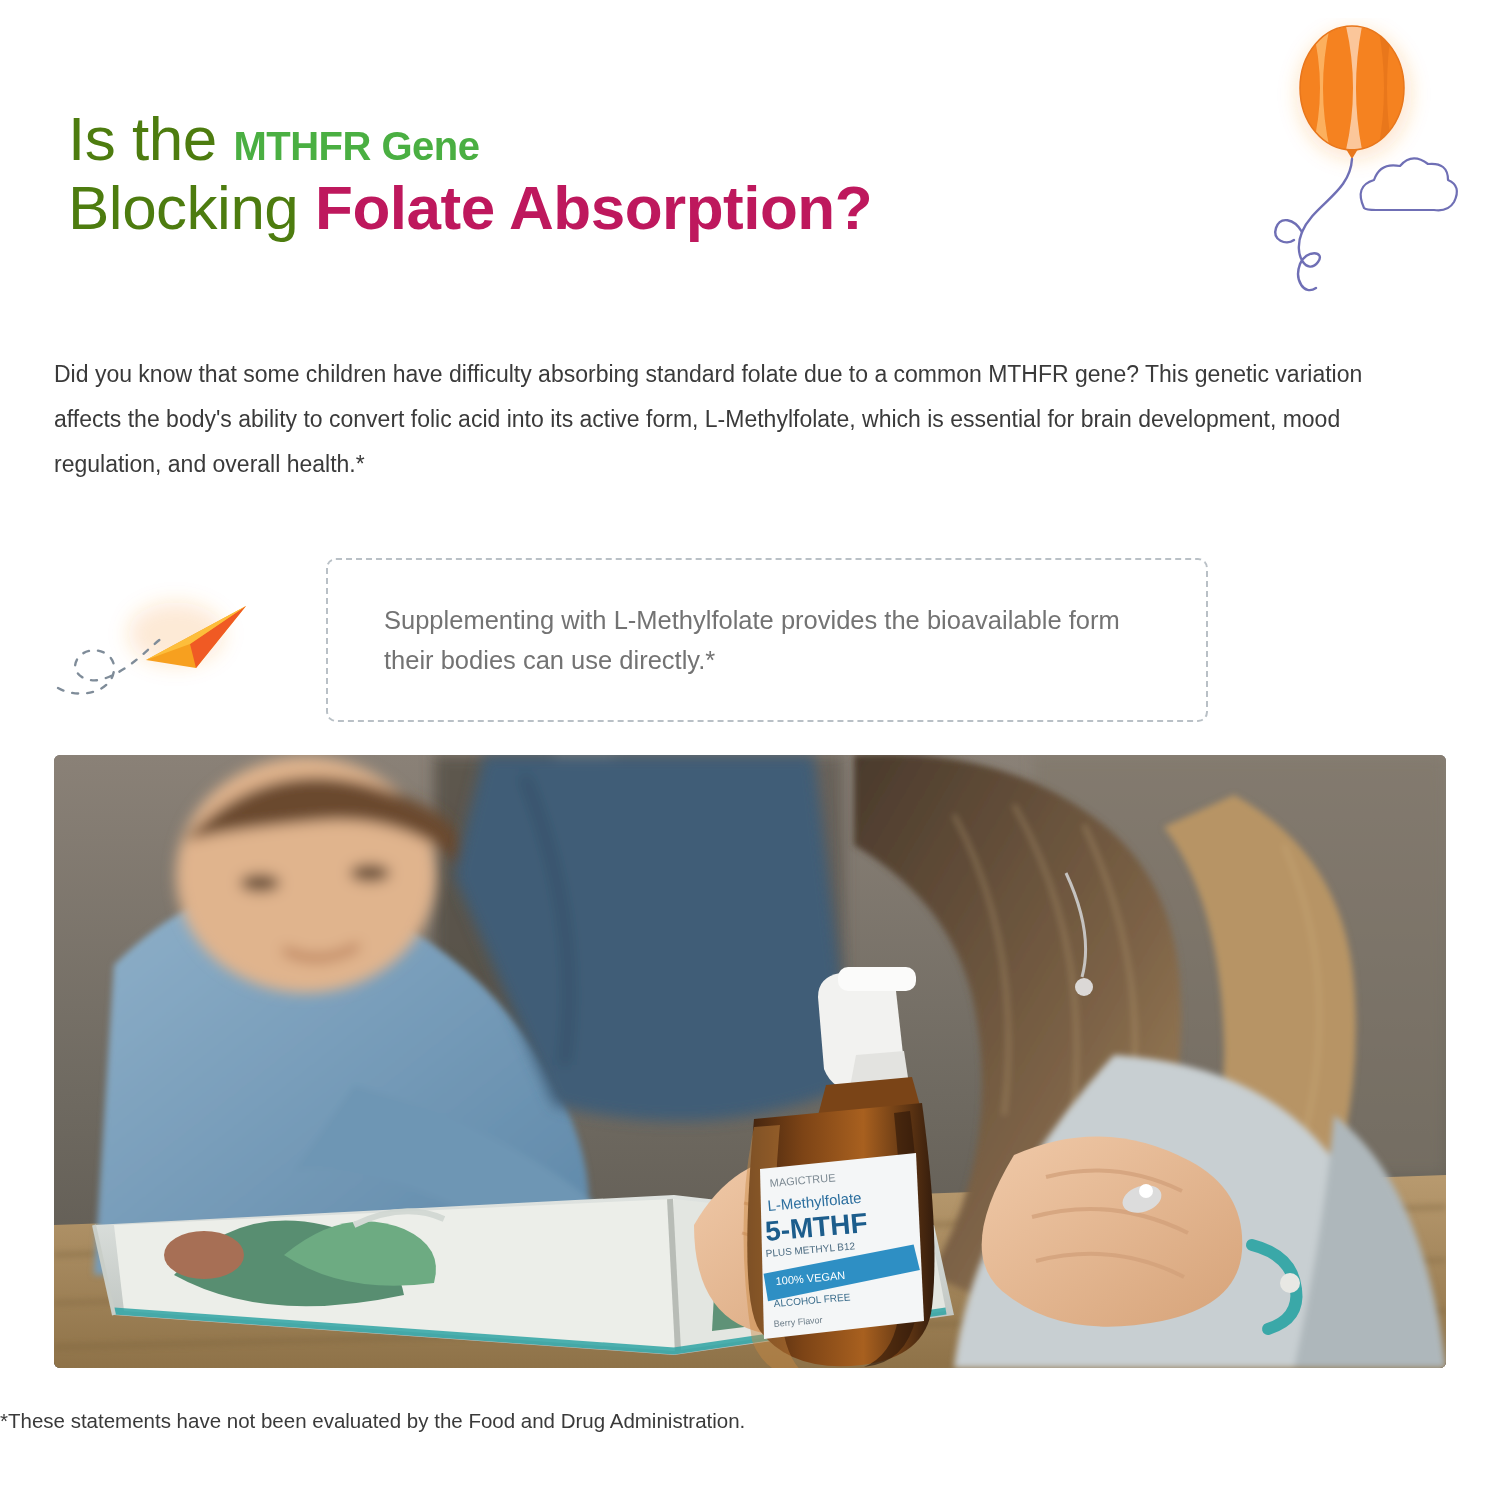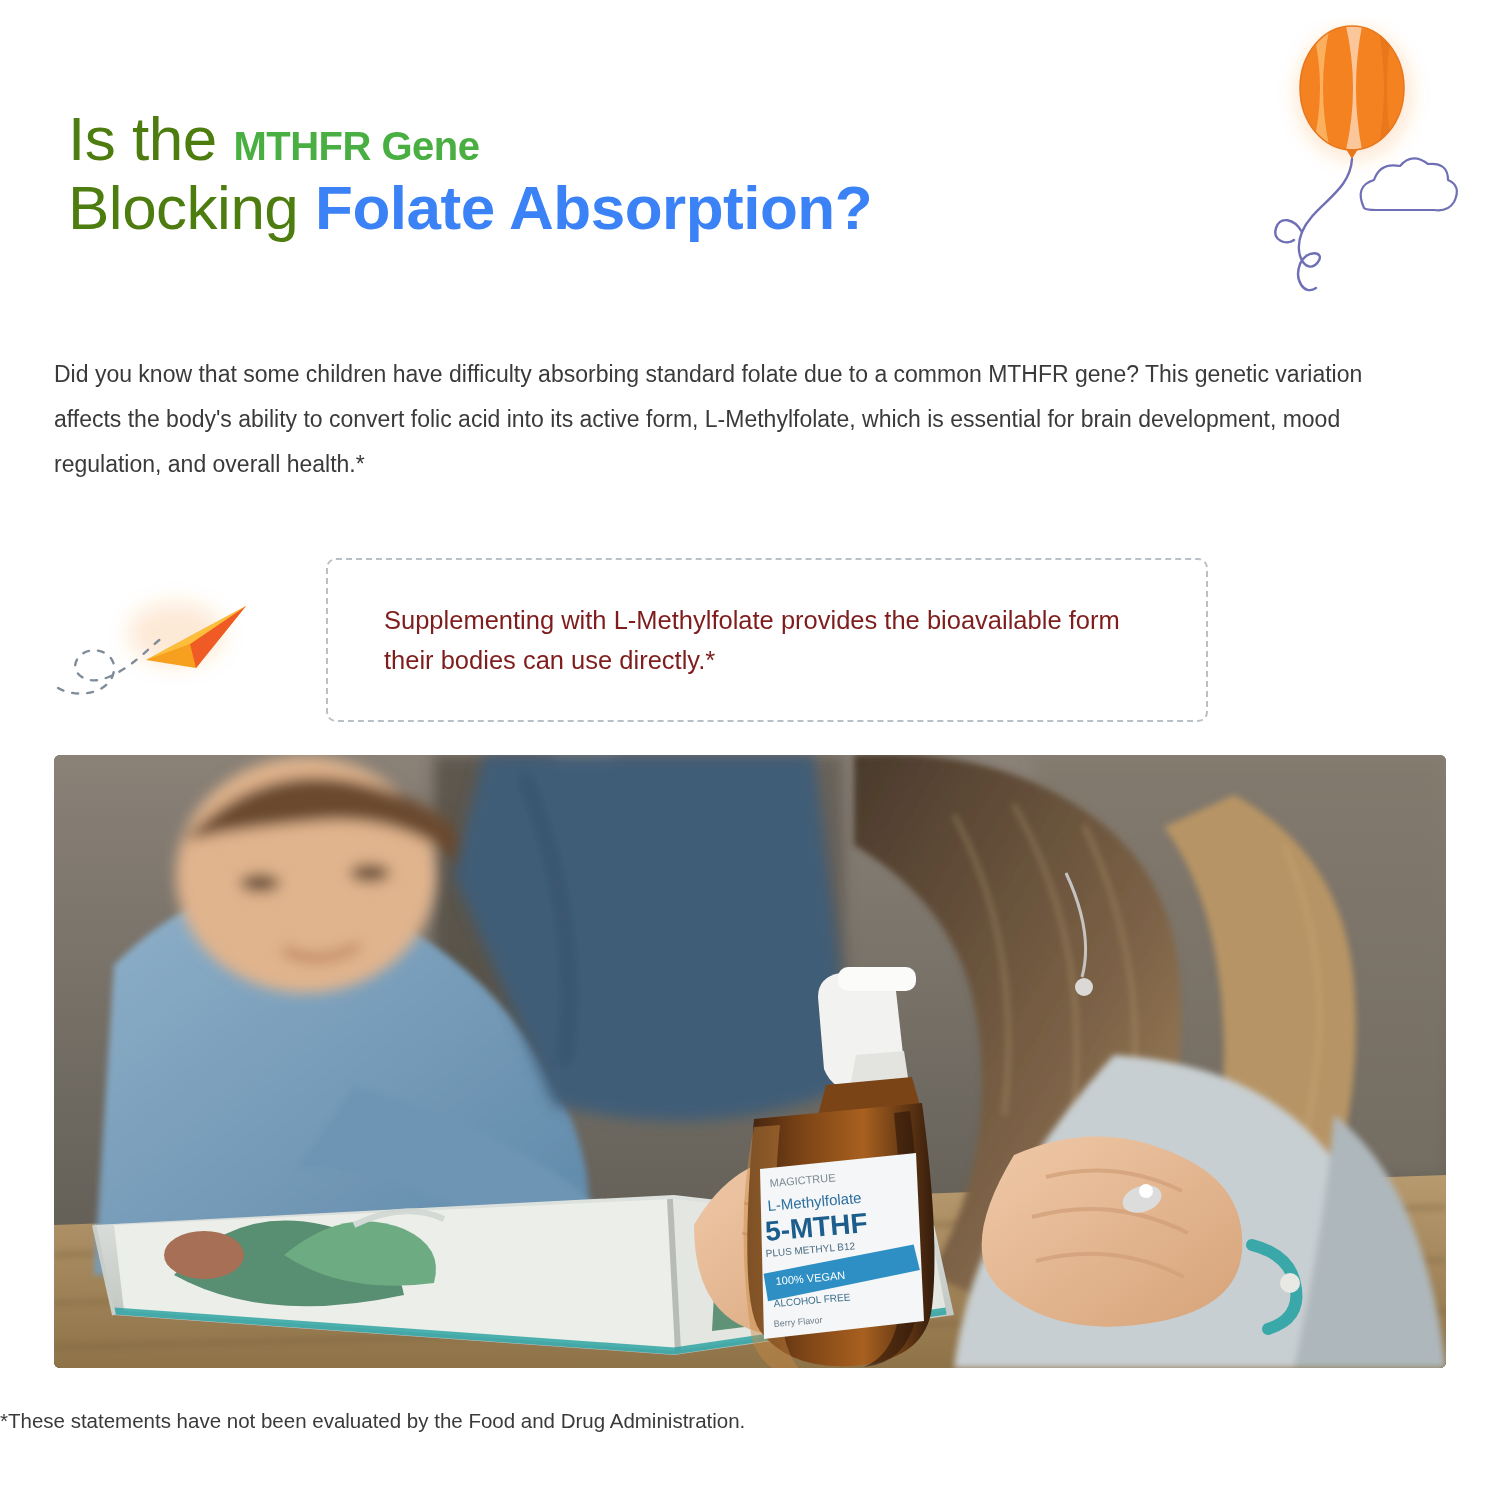--- a/index.html
+++ b/index.html
@@ -31,21 +31,21 @@
     margin-left: 16px;
   }
   .hl-green {
     font-size: 40px;
     font-weight: 700;
     color: #4aaf42;
   }
   .hl-blue {
     font-size: 62px;
     font-weight: 700;
-    color: #3b82f6;
+    color: #be185d;
   }
 
   
   .balloon-art {
     position: absolute;
     right: 28px; top: 18px;
     width: 230px; height: 300px;
     pointer-events: none;
   }
 
@@ -67,21 +67,21 @@
     width: 882px; height: 164px;
     border: 2px dashed #b9c0c6;
     border-radius: 10px;
     display: flex;
     align-items: center;
     padding: 0 56px;
   }
   .callout-text {
     font-size: 25.5px;
     line-height: 1.58;
-    color: #7f1d1d;
+    color: #737373;
   }
 
   
   .plane-art {
     position: absolute;
     left: 50px; top: 572px;
     width: 230px; height: 140px;
     pointer-events: none;
   }
 

